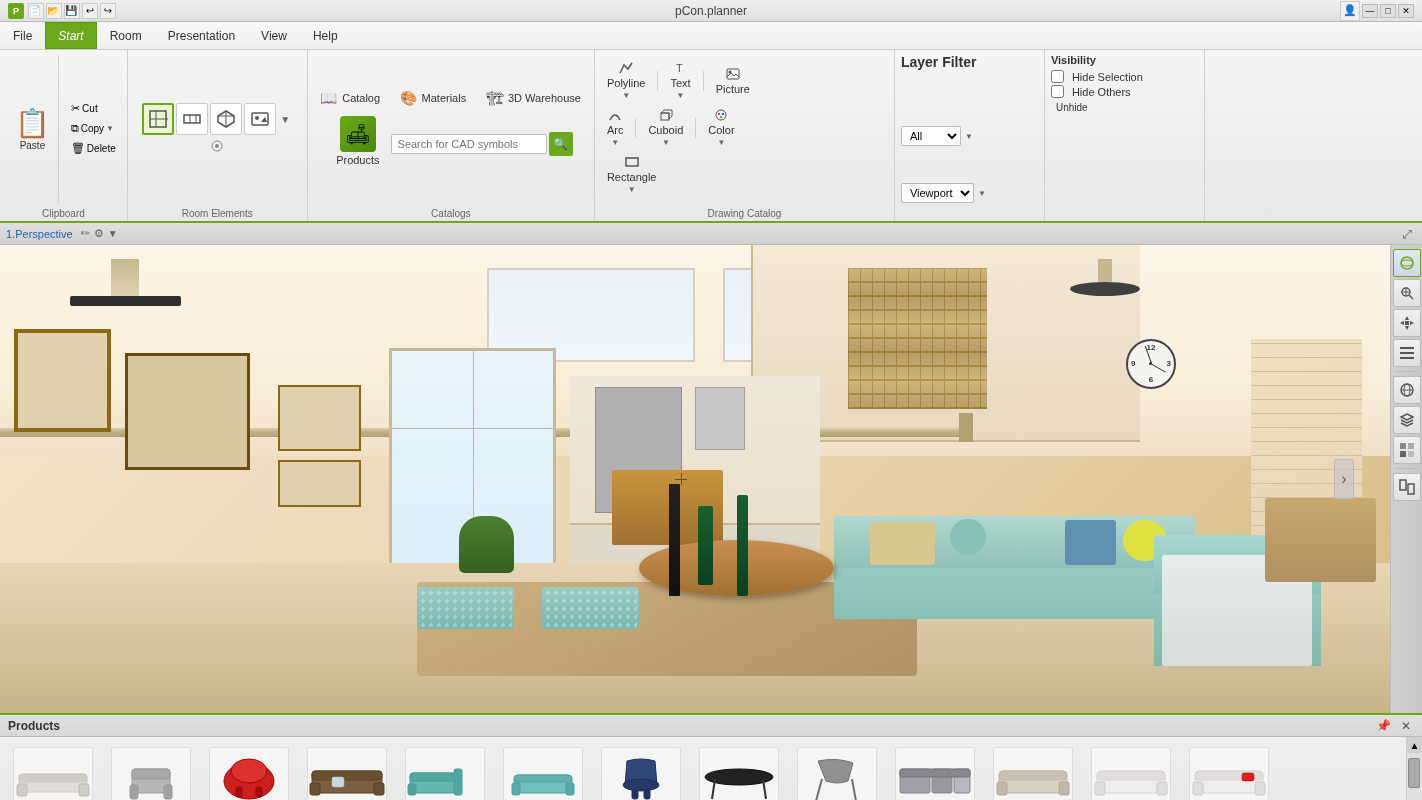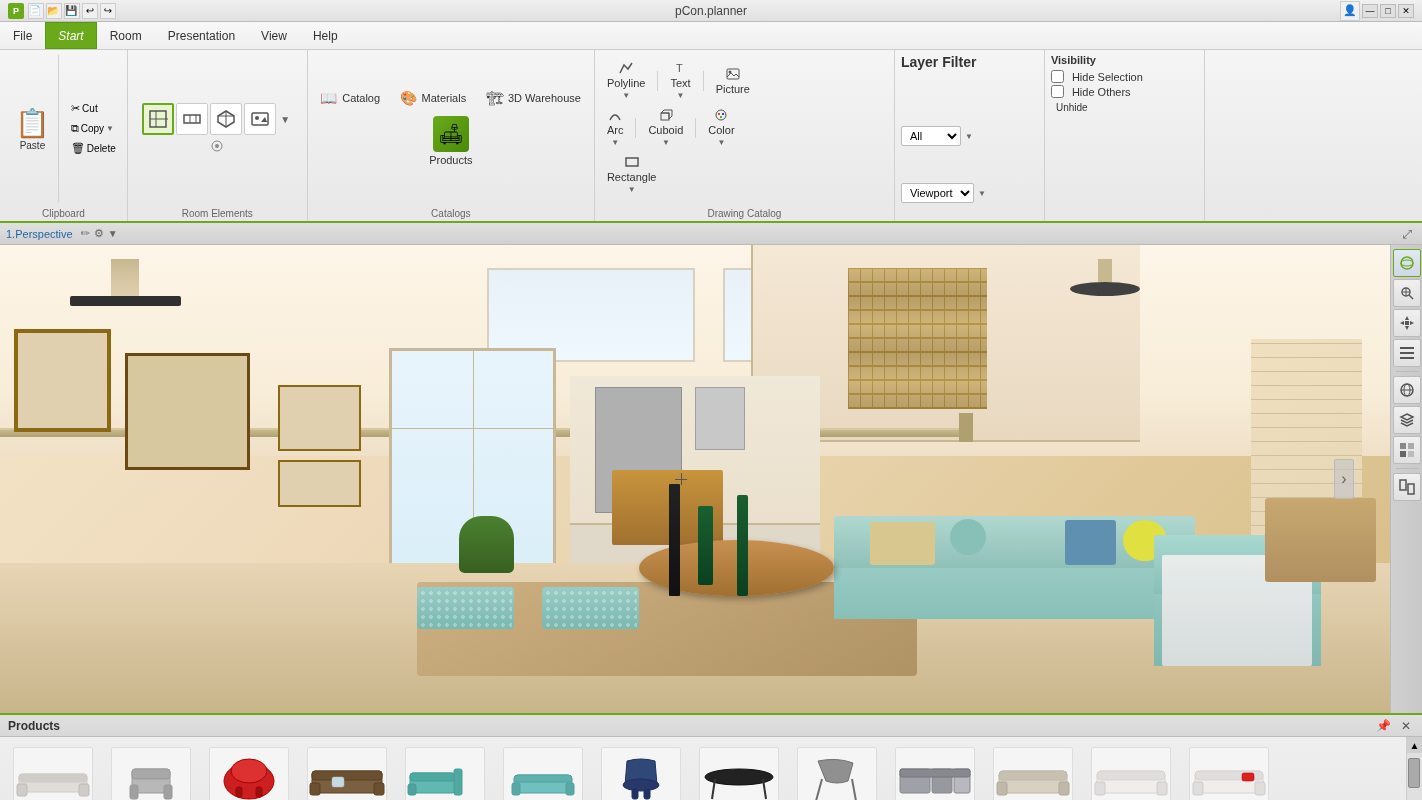--- a/index.html
+++ b/index.html
@@ -348,20 +348,26 @@
         <div class="catalog-btn">
           <span style="font-size:14px;">🏗</span>
           <span>3D Warehouse</span>
         </div>
       </div>
       <div style="display:flex;align-items:center;gap:4px;">
         <div style="display:flex;flex-direction:column;align-items:center;cursor:pointer;padding:2px 6px;border:1px solid transparent;border-radius:2px;">
           <div style="width:36px;height:36px;background:linear-gradient(135deg,#6aaa1a,#4a8a0a);border-radius:4px;display:flex;align-items:center;justify-content:center;font-size:20px;">🛋</div>
           <span class="products-label">Products</span>
         </div>
+        <div style="flex:1;">
+          <div class="search-row">
+            <input class="search-input" type="text" placeholder="Search for CAD symbols" style="">
+            <button class="search-btn">🔍</button>
+          </div>
+        </div>
       </div>
     </div>
     <div class="ribbon-group-label">Catalogs</div>
   </div>
 
   <div class="ribbon-group drawing-group">
     <div class="drawing-rows" style="padding-bottom:16px;padding-top:4px;">
       <div class="drawing-row">
         <div class="draw-btn">
           <svg width="14" height="14" viewBox="0 0 14 14">
@@ -564,20 +570,31 @@
         <div style="position:absolute;bottom:18%;left:39%;width:7%;height:9%;background:linear-gradient(180deg,#9accc5,#7ab8b0);border-radius:4px;">
           <div style="position:absolute;inset:2px;background:radial-gradient(circle,rgba(255,255,255,0.3) 2px,transparent 2px) 0 0 / 8px 8px;"></div>
         </div>
 
         <div style="position:absolute;top:3%;left:8%;width:2%;height:8%;background:linear-gradient(180deg,#c8b890,#e0d0b0);"></div>
         <div style="position:absolute;top:11%;left:5%;width:8%;height:2%;background:#303030;border-radius:2px;"></div>
 
         <div style="position:absolute;top:3%;right:20%;width:1%;height:5%;background:#c8b890;"></div>
         <div style="position:absolute;top:8%;right:18%;width:5%;height:3%;background:#404040;border-radius:50%;"></div>
 
+        <div style="position:absolute;top:20%;right:12%;width:7%;height:14%;">
+          <div style="position:relative;width:50px;height:50px;border:2px solid #444;border-radius:50%;background:#f5f5f0;display:flex;align-items:center;justify-content:center;">
+            <span style="position:absolute;top:2px;font-size:8px;font-weight:bold;color:#333;">12</span>
+            <span style="position:absolute;bottom:3px;font-size:8px;font-weight:bold;color:#333;">6</span>
+            <span style="position:absolute;left:3px;font-size:8px;font-weight:bold;color:#333;">9</span>
+            <span style="position:absolute;right:3px;font-size:8px;font-weight:bold;color:#333;">3</span>
+            <div style="position:absolute;width:3px;height:3px;background:#333;border-radius:50%;"></div>
+            <div style="position:absolute;bottom:50%;left:50%;width:1px;height:40%;background:#333;transform-origin:bottom center;transform:rotate(-20deg);"></div>
+            <div style="position:absolute;bottom:50%;left:50%;width:1px;height:35%;background:#333;transform-origin:bottom center;transform:rotate(120deg);"></div>
+          </div>
+        </div>
 
         <div class="cursor-cross">
           <div class="cursor-h"></div>
           <div class="cursor-v"></div>
         </div>
 
         <div class="nav-arrow">›</div>
 
       </div>
     </div>

